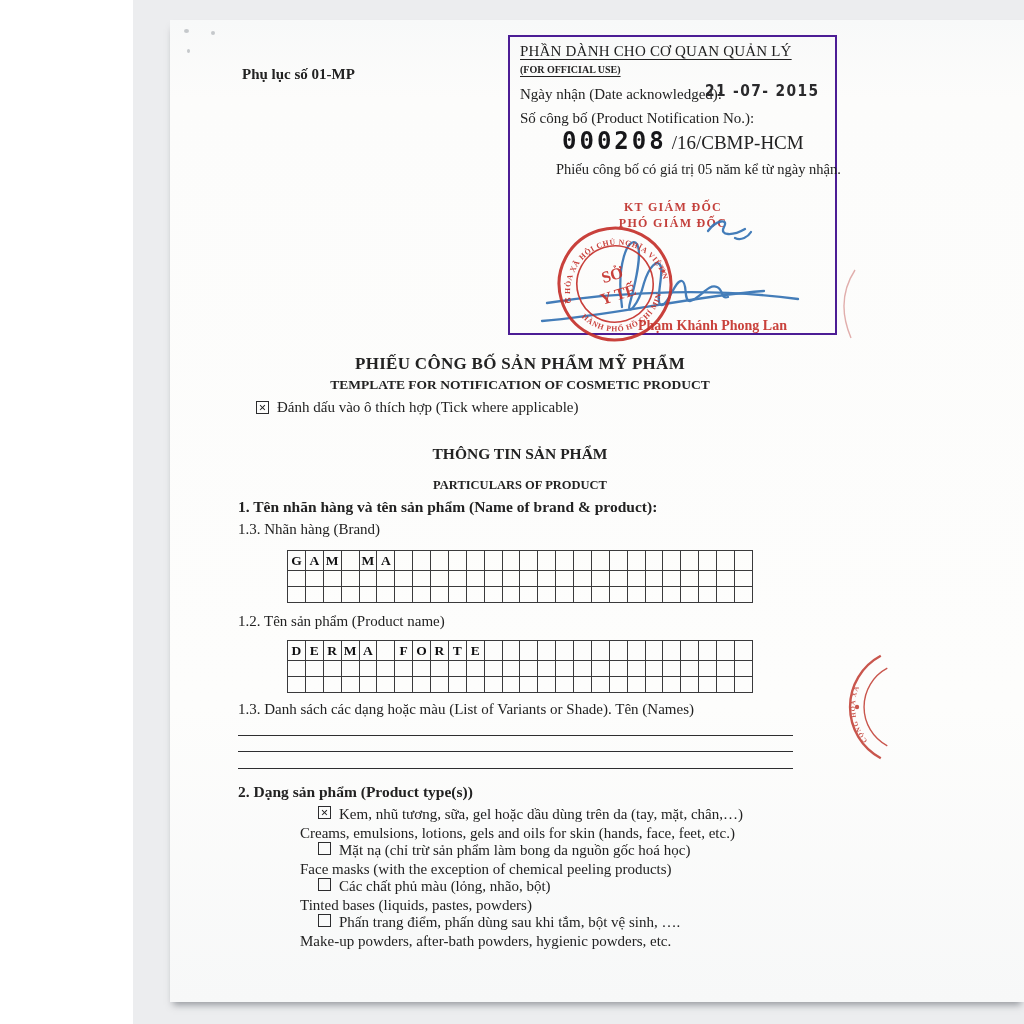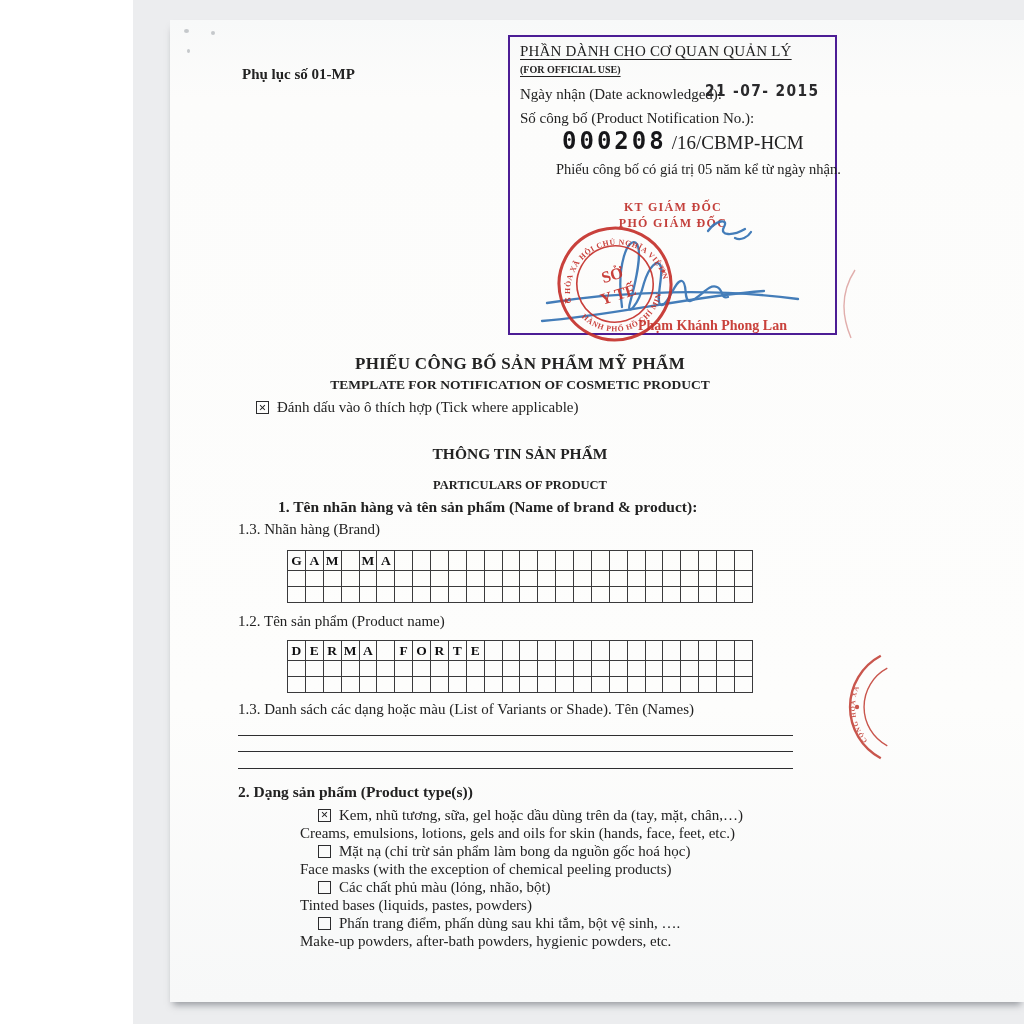--- a/index.html
+++ b/index.html
@@ -39,21 +39,21 @@
             font-family:"Liberation Serif",serif;font-weight:bold;font-size:13.5px;color:#101012;}
   .lgrid tr:first-child td{height:19px;}
   
   .bline{height:15.5px;border-bottom:1.6px solid #2e2e30;}
   
   .cb{display:inline-flex;align-items:center;justify-content:center;width:11px;height:11px;
       border:1.5px solid #2c2c2e;background:transparent;margin-right:8px;flex:0 0 auto;}
   .cb.checked::after{content:"✕";font-size:9.5px;font-weight:700;color:#222;line-height:1;
       font-family:"DejaVu Sans",sans-serif;}
   .opt{height:36px;}
-  .optline{display:flex;align-items:center;height:18px;font-size:15px;white-space:nowrap;padding-left:37px;}
+  .optline{display:flex;height:18px;font-size:15px;white-space:nowrap;padding-left:37px;}
   .en-line{display:flex;align-items:center;height:18px;font-size:15px;padding-left:19px;white-space:nowrap;}
   .ticknote{display:flex;align-items:center;font-size:15px;padding-left:16px;}
 </style>
 </head>
 <body>
 
 <div class="canvas">
   <div class="abs white-strip"></div>
   <div class="abs page"></div>
 
@@ -130,21 +130,21 @@
   <div class="abs ticknote t" style="left:240px;top:399px;">
     <span class="cb checked"></span>
     <span>Đánh dấu vào ô thích hợp (Tick where applicable)</span>
   </div>
 
   <div class="abs ctr-text" style="left:210px;top:445px;width:620px;">
     <div class="t b" style="font-size:15.5px;white-space:normal;">THÔNG TIN SẢN PHẨM</div>
     <div class="t b" style="font-size:12.5px;margin-top:15px;white-space:normal;">PARTICULARS OF PRODUCT</div>
   </div>
 
-  <div class="abs t b" style="left:238px;top:498px;font-size:15.5px;margin-left:40px;">1. Tên nhãn hàng và tên sản phẩm (Name of brand &amp; product):</div>
+  <div class="abs t b" style="left:238px;top:498px;font-size:15.5px;">1. Tên nhãn hàng và tên sản phẩm (Name of brand &amp; product):</div>
   <div class="abs t" style="left:238px;top:521px;font-size:15px;">1.3. Nhãn hàng (Brand)</div>
 
   <div class="abs" style="left:287px;top:550px;">
       <table class="lgrid">
         <tbody>
           <tr>
             <td>G</td>
             <td>A</td>
             <td>M</td>
             <td></td>

